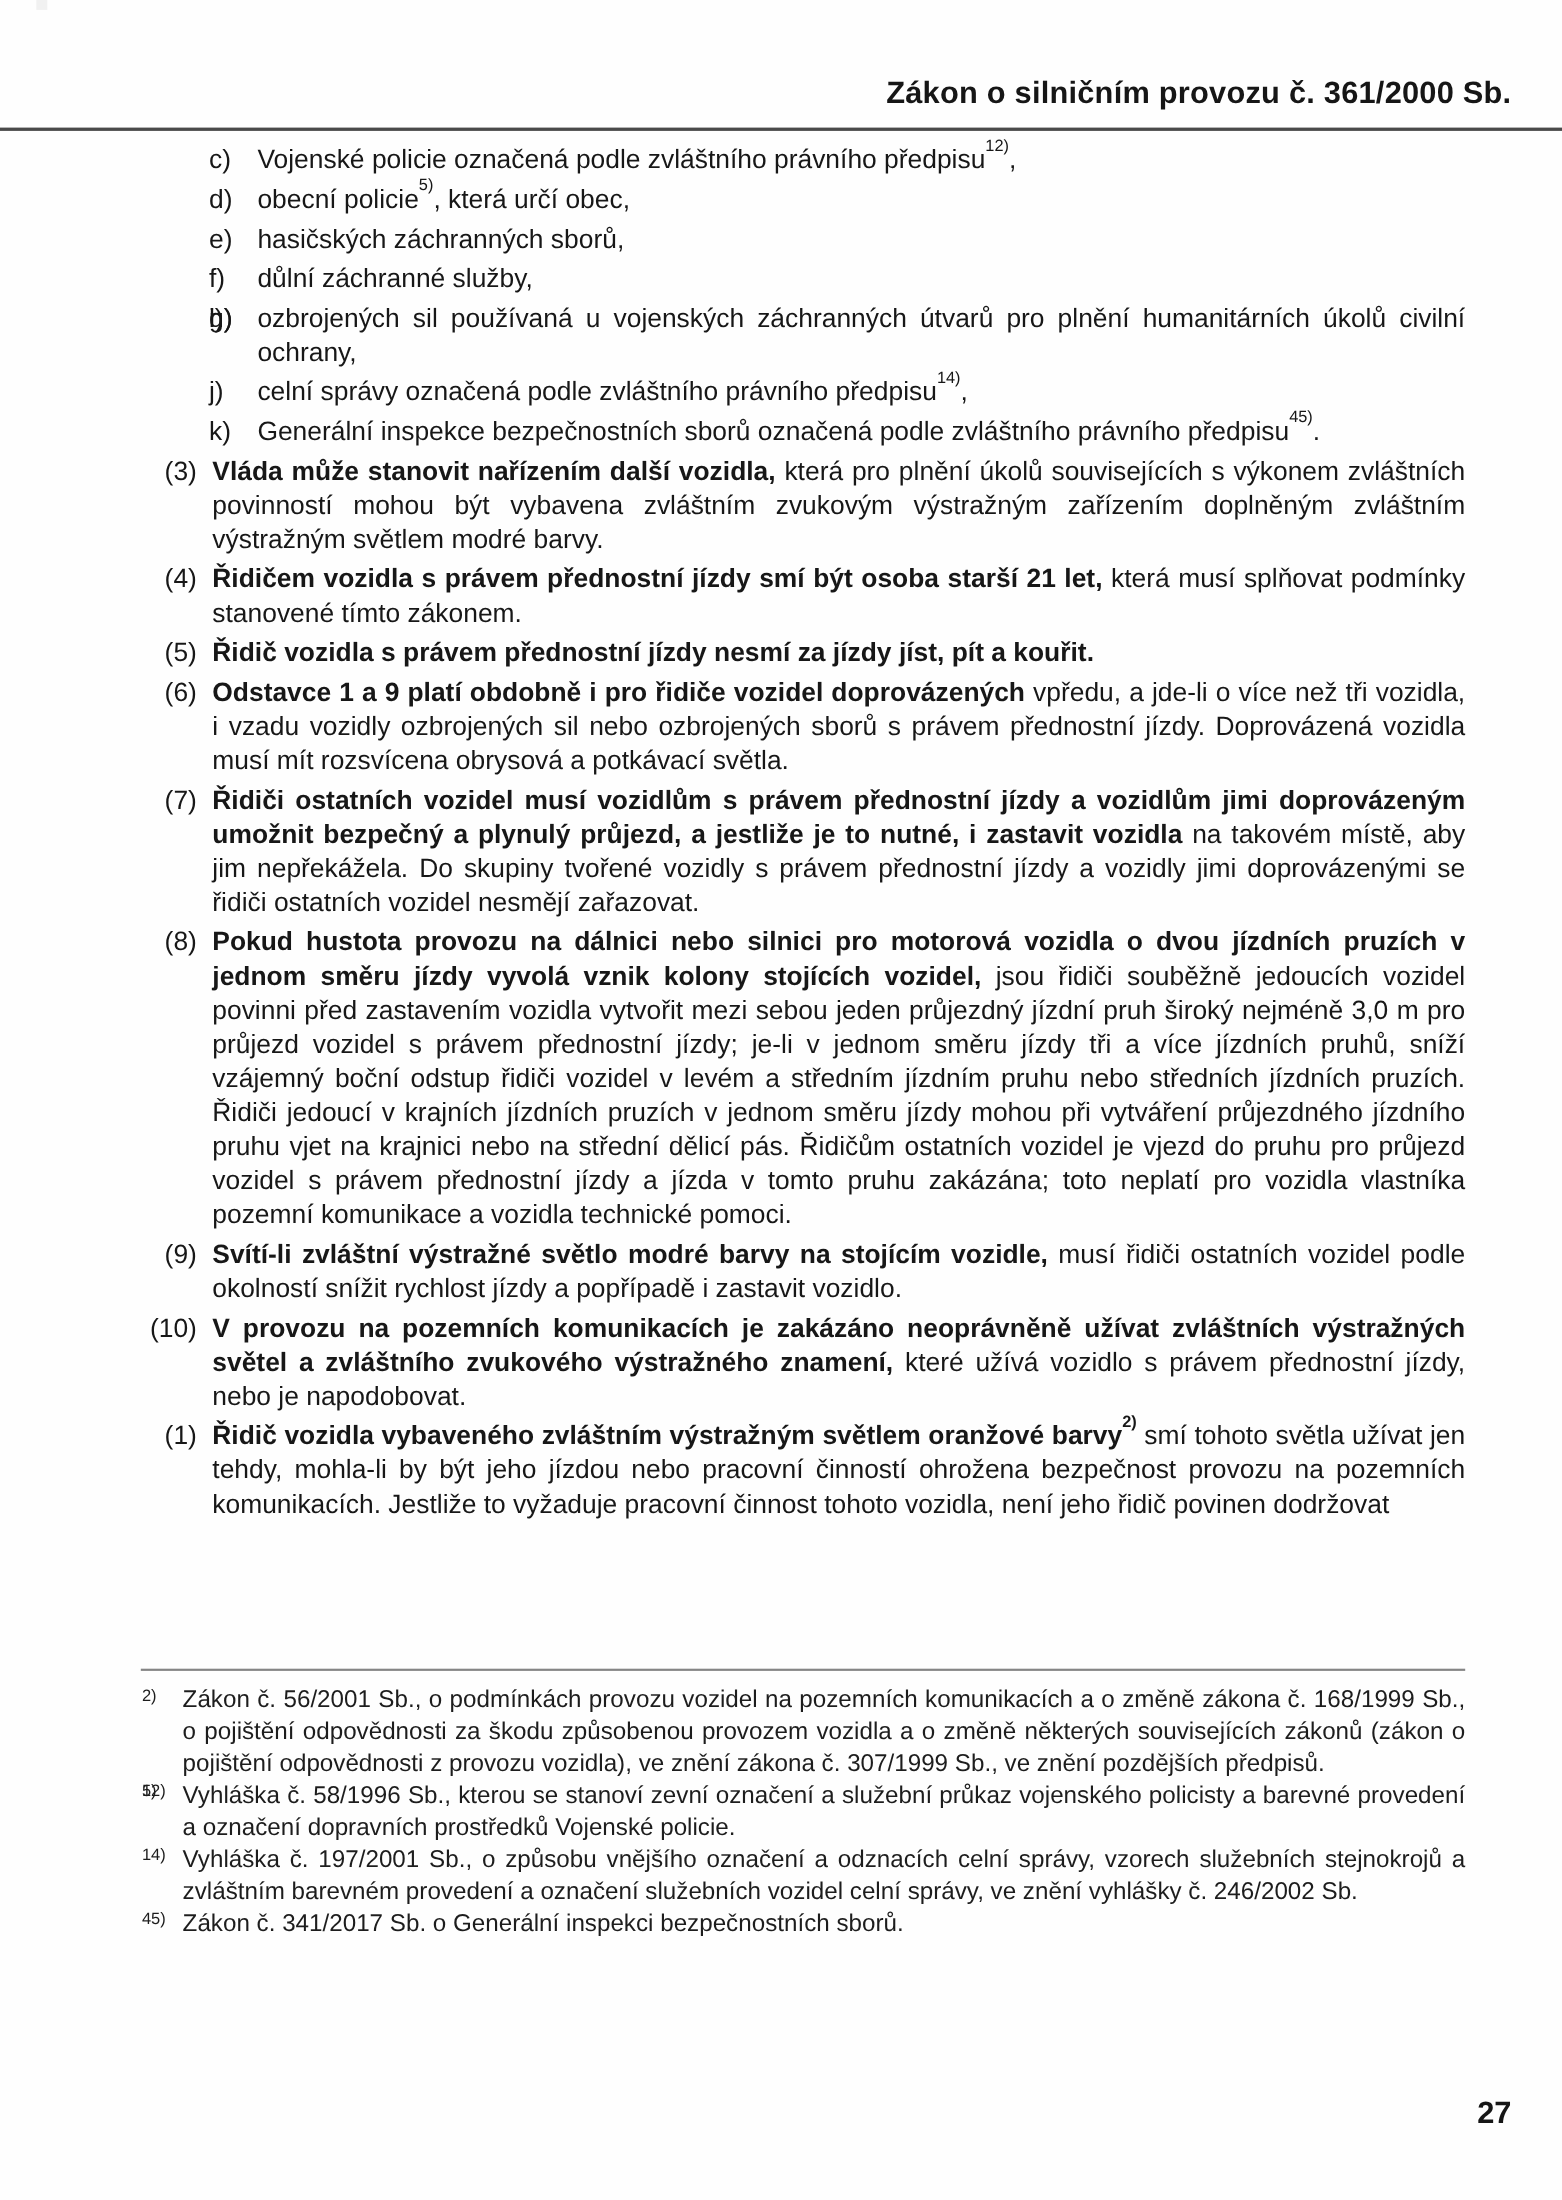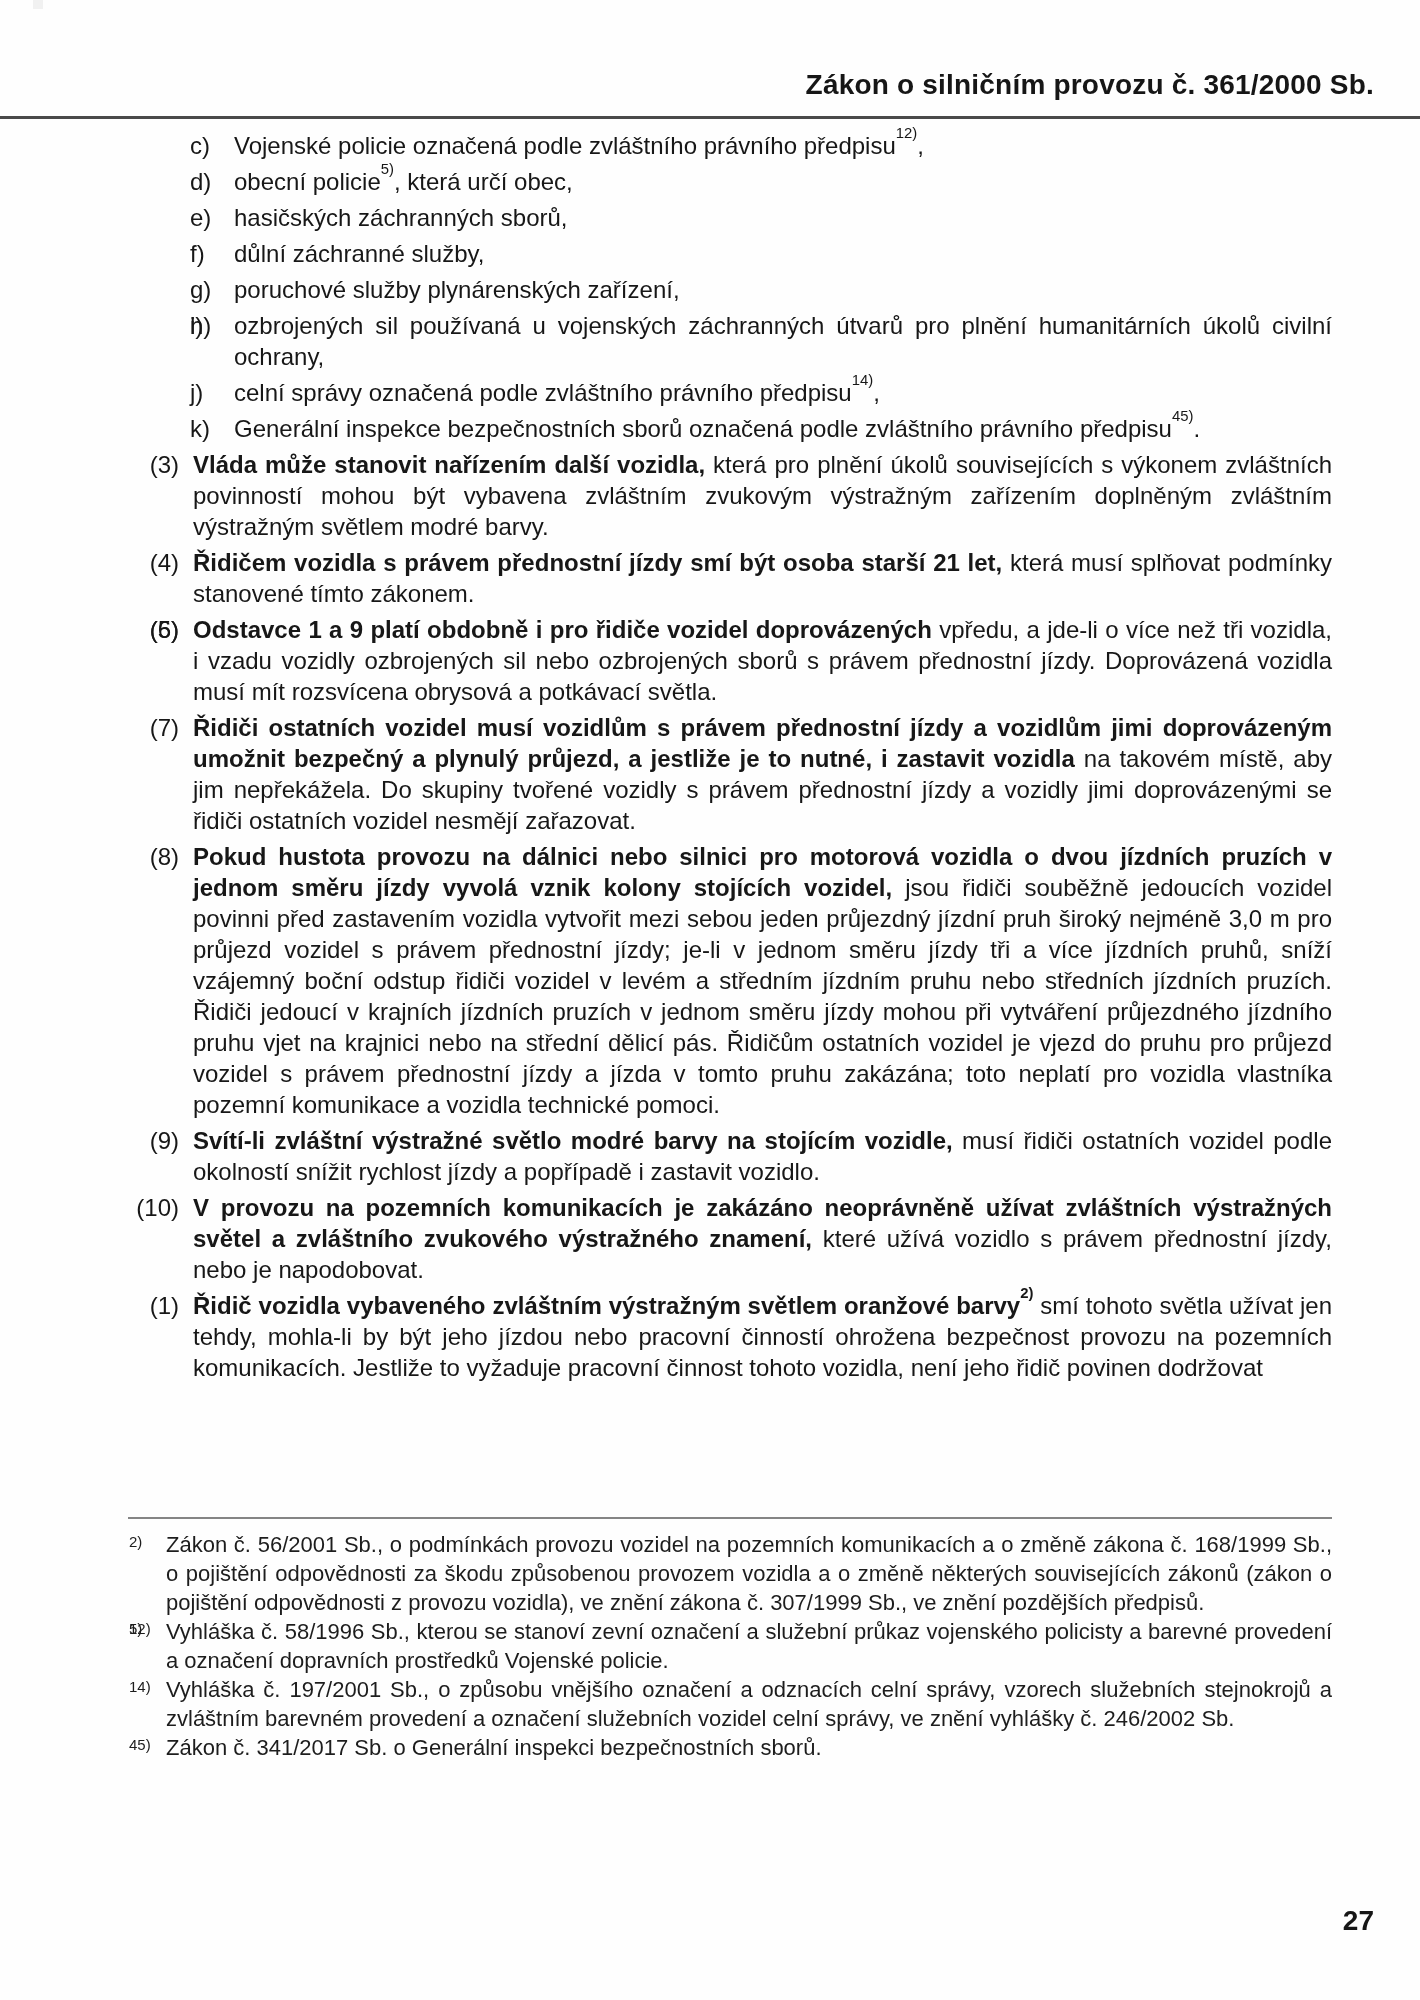--- a/index.html
+++ b/index.html
@@ -67,30 +67,30 @@
   <div class="header-title">Zákon o silničním provozu č. 361/2000 Sb.</div>
 
   <div class="header-rule"></div>
 
   <div class="content">
     <div class="letter-list" id="letter-list">
         <div class="letter-item"><span class="lbl">c)</span><span>Vojenské policie označená podle zvláštního právního předpisu</span><sup class="fn">12)</sup><span>,</span></div>
         <div class="letter-item"><span class="lbl">d)</span><span>obecní policie</span><sup class="fn">5)</sup><span>, která určí obec,</span></div>
         <div class="letter-item"><span class="lbl">e)</span><span>hasičských záchranných sborů,</span></div>
         <div class="letter-item"><span class="lbl">f)</span><span>důlní záchranné služby,</span></div>
-        <div class="letter-item"><span class="lbl">g)</span><span>poruchové služby plynárenských zařízení,</span></div>
+        <div class="letter-item"><span class="lbl">g)</span></div>
         <div class="letter-item"><span class="lbl">h)</span></div>
         <div class="letter-item"><span class="lbl">i)</span><span>ozbrojených sil používaná u vojenských záchranných útvarů pro plnění humanitárních úkolů civilní ochrany,</span></div>
         <div class="letter-item"><span class="lbl">j)</span><span>celní správy označená podle zvláštního právního předpisu</span><sup class="fn">14)</sup><span>,</span></div>
         <div class="letter-item"><span class="lbl">k)</span><span>Generální inspekce bezpečnostních sborů označená podle zvláštního právního předpisu</span><sup class="fn">45)</sup><span>.</span></div>
       </div>
     <div id="paragraph-list">
         <div class="para"><span class="num">(3)</span><span class="bold">Vláda může stanovit nařízením další vozidla,</span><span> která pro plnění úkolů souvisejících s výkonem zvláštních povinností mohou být vybavena zvláštním zvukovým výstražným zařízením doplněným zvláštním výstražným světlem modré barvy.</span></div>
         <div class="para"><span class="num">(4)</span><span class="bold">Řidičem vozidla s právem přednostní jízdy smí být osoba starší 21 let,</span><span> která musí splňovat podmínky stanovené tímto zákonem.</span></div>
-        <div class="para"><span class="num">(5)</span></div>
+        <div class="para"><span class="num">(5)</span><span class="bold">Řidič vozidla s právem přednostní jízdy nesmí za jízdy jíst, pít a kouřit.</span></div>
         <div class="para"><span class="num">(6)</span><span class="bold">Odstavce 1 a 9 platí obdobně i pro řidiče vozidel doprovázených</span><span> vpředu, a jde-li o více než tři vozidla, i vzadu vozidly ozbrojených sil nebo ozbrojených sborů s právem přednostní jízdy. Doprovázená vozidla musí mít rozsvícena obrysová a potkávací světla.</span></div>
         <div class="para"><span class="num">(7)</span><span class="bold">Řidiči ostatních vozidel musí vozidlům s právem přednostní jízdy a vozidlům jimi doprovázeným umožnit bezpečný a plynulý průjezd, a jestliže je to nutné, i zastavit vozidla</span><span> na takovém místě, aby jim nepřekážela. Do skupiny tvořené vozidly s právem přednostní jízdy a vozidly jimi doprovázenými se řidiči ostatních vozidel nesmějí zařazovat.</span></div>
         <div class="para"><span class="num">(8)</span><span class="bold">Pokud hustota provozu na dálnici nebo silnici pro motorová vozidla o dvou jízdních pruzích v jednom směru jízdy vyvolá vznik kolony stojících vozidel,</span><span> jsou řidiči souběžně jedoucích vozidel povinni před zastavením vozidla vytvořit mezi sebou jeden průjezdný jízdní pruh široký nejméně 3,0 m pro průjezd vozidel s právem přednostní jízdy; je-li v jednom směru jízdy tři a více jízdních pruhů, sníží vzájemný boční odstup řidiči vozidel v levém a středním jízdním pruhu nebo středních jízdních pruzích. Řidiči jedoucí v krajních jízdních pruzích v jednom směru jízdy mohou při vytváření průjezdného jízdního pruhu vjet na krajnici nebo na střední dělicí pás. Řidičům ostatních vozidel je vjezd do pruhu pro průjezd vozidel s právem přednostní jízdy a jízda v tomto pruhu zakázána; toto neplatí pro vozidla vlastníka pozemní komunikace a vozidla technické pomoci.</span></div>
         <div class="para"><span class="num">(9)</span><span class="bold">Svítí-li zvláštní výstražné světlo modré barvy na stojícím vozidle,</span><span> musí řidiči ostatních vozidel podle okolností snížit rychlost jízdy a popřípadě i zastavit vozidlo.</span></div>
         <div class="para"><span class="num">(10)</span><span class="bold">V provozu na pozemních komunikacích je zakázáno neoprávněně užívat zvláštních výstražných světel a zvláštního zvukového výstražného znamení,</span><span> které užívá vozidlo s právem přednostní jízdy, nebo je napodobovat.</span></div>
       </div>
     <div id="section-paragraphs">
         <div class="para"><span class="num">(1)</span><span class="bold">Řidič vozidla vybaveného zvláštním výstražným světlem oranžové barvy</span><sup class="fn bold">2)</sup><span> smí tohoto světla užívat jen tehdy, mohla-li by být jeho jízdou nebo pracovní činností ohrožena bezpečnost provozu na pozemních komunikacích. Jestliže to vyžaduje pracovní činnost tohoto vozidla, není jeho řidič povinen dodržovat</span></div>
       </div>
   </div>

